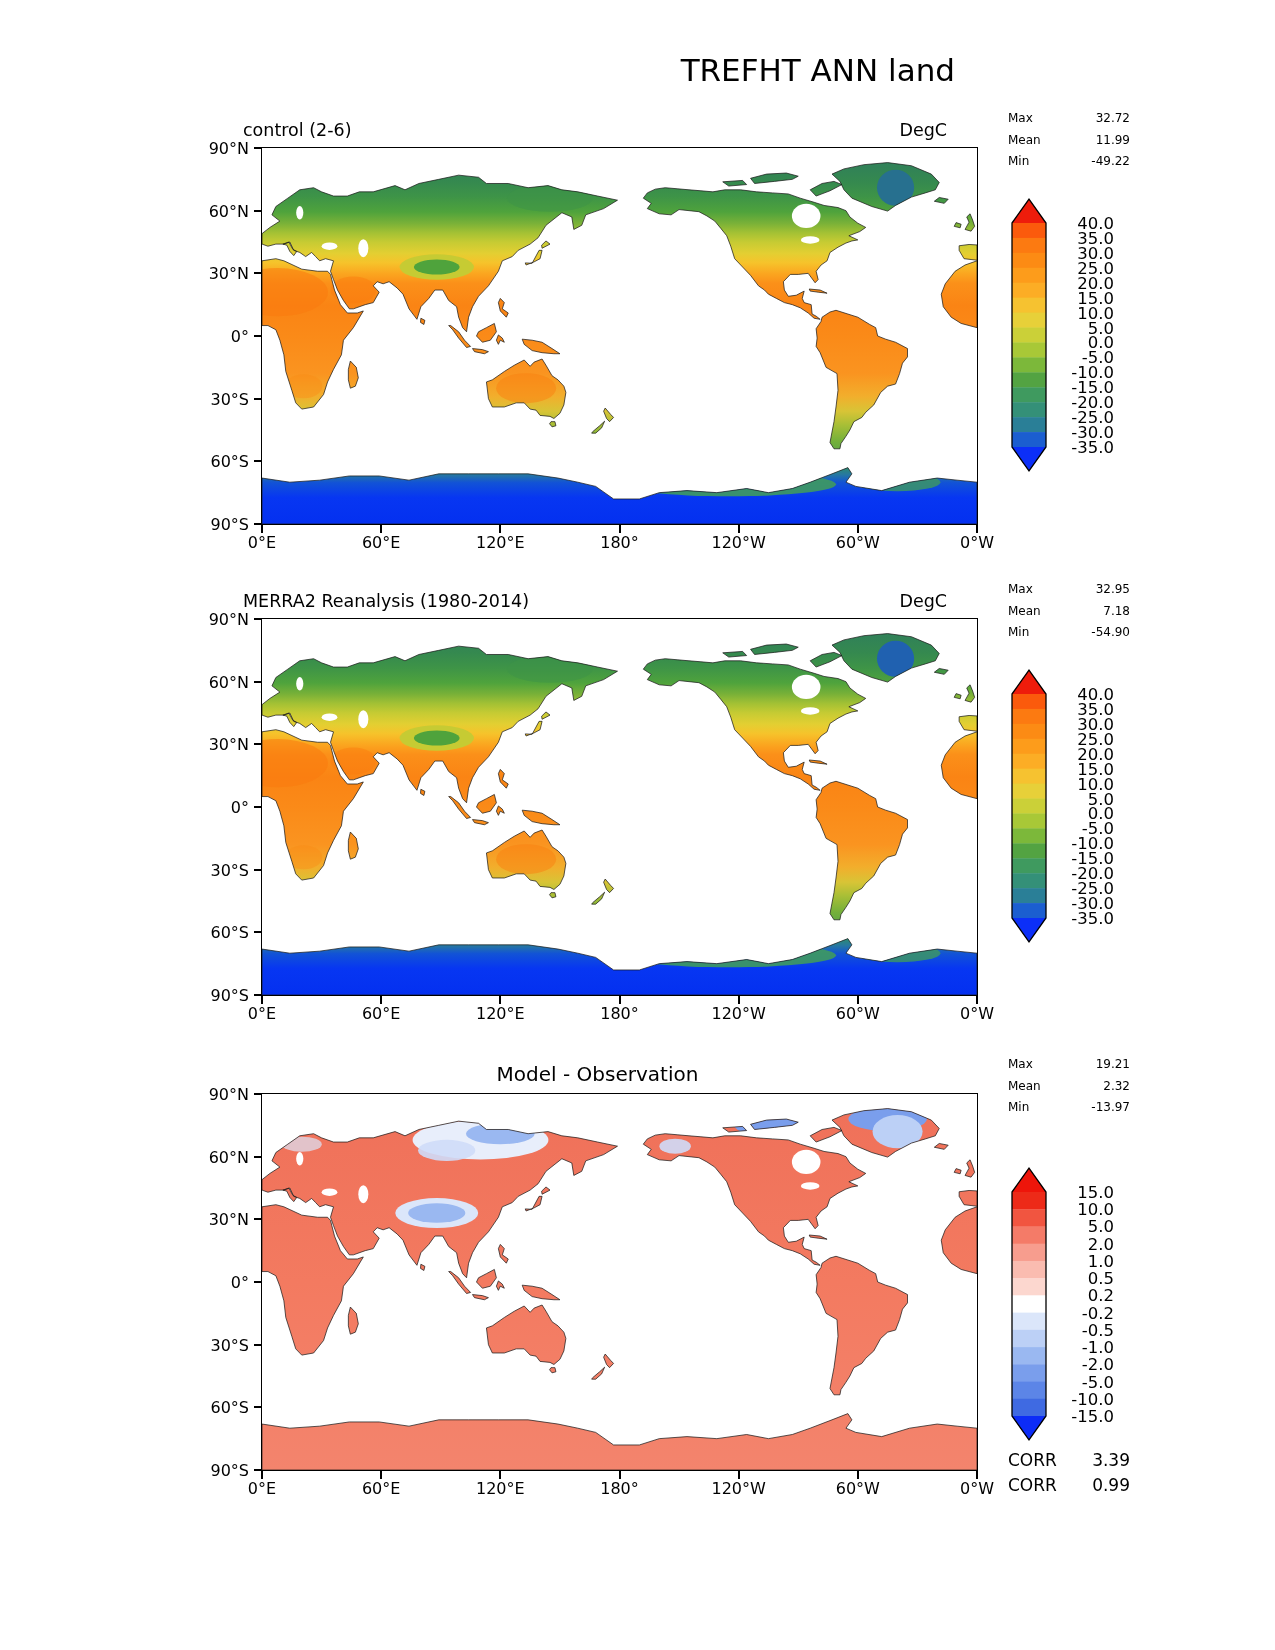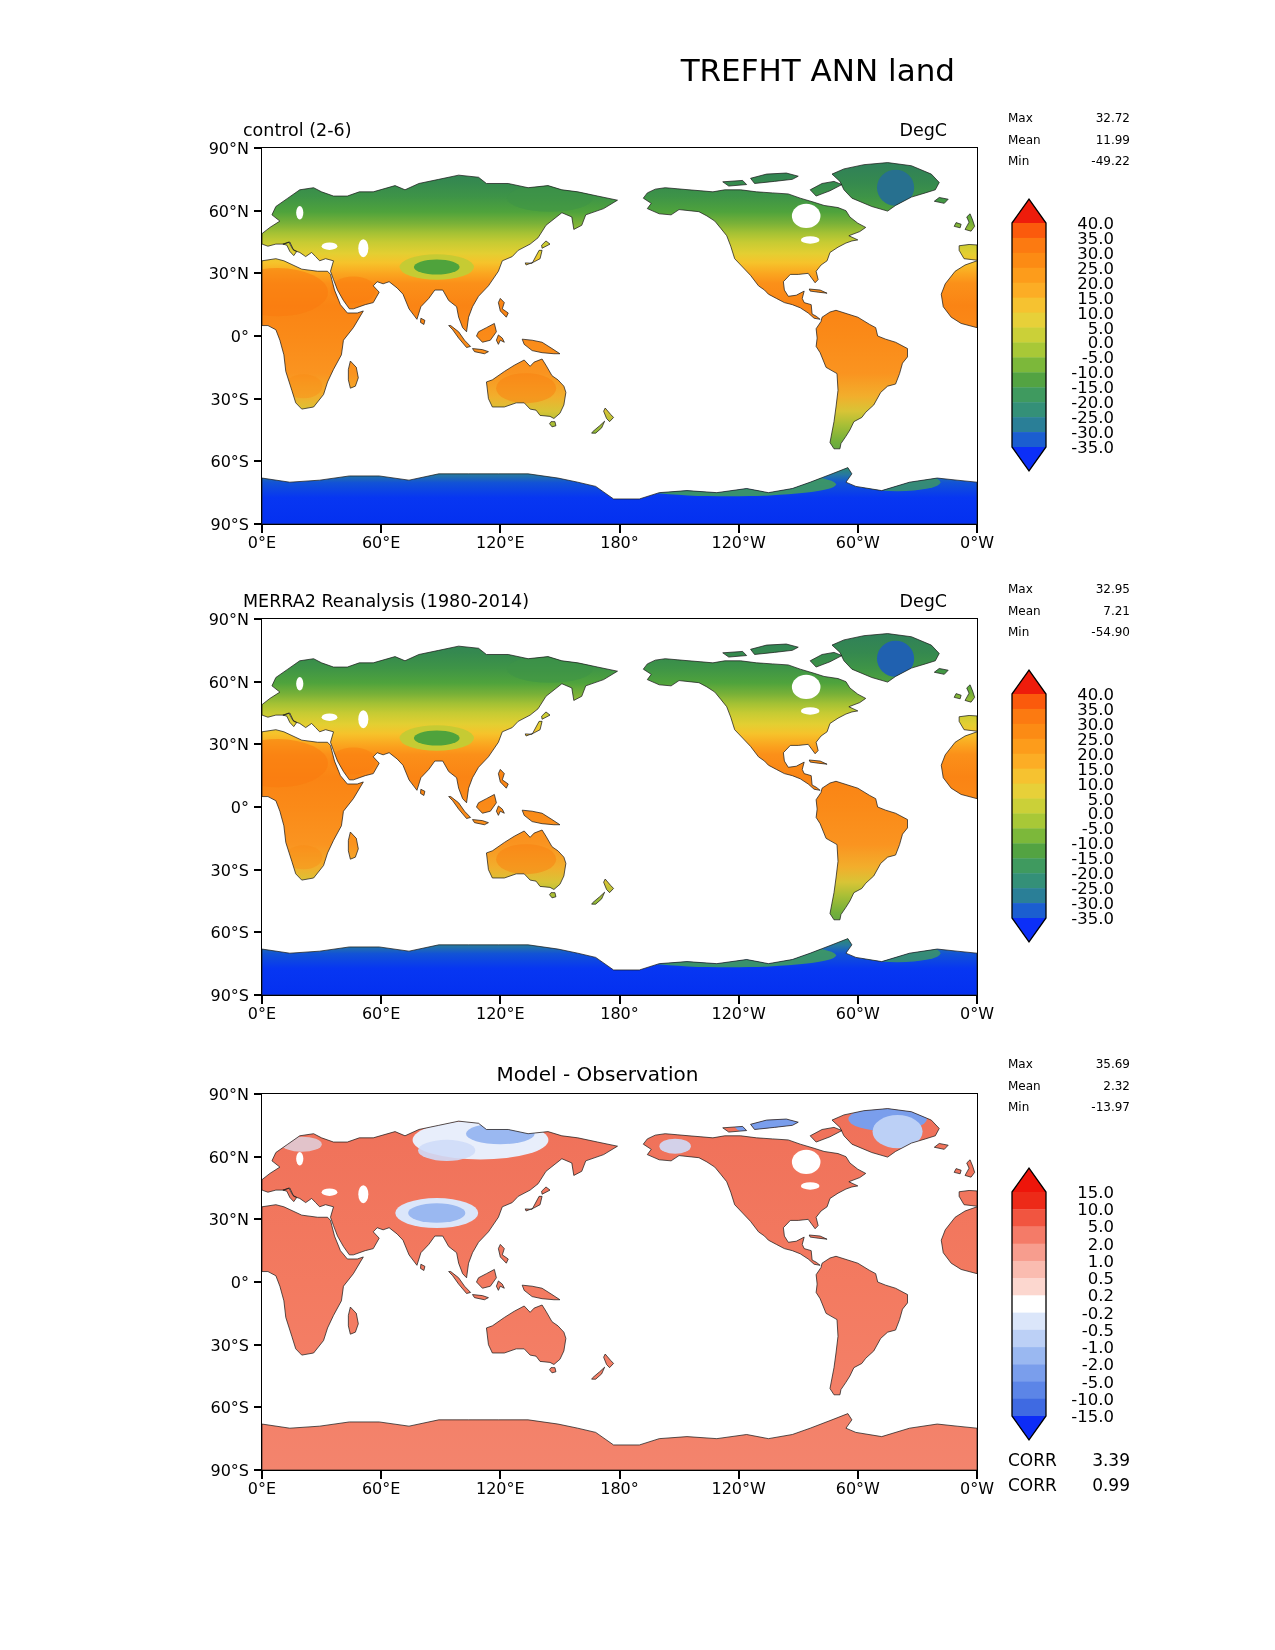--- a/index.html
+++ b/index.html
@@ -274,21 +274,21 @@
       <span class="ptitle">MERRA2 Reanalysis (1980-2014)</span>
       <span class="punits">DegC</span>
     </div>
     <div class="stats">
         <div class="row">
           <span>Max</span>
           <span>32.95</span>
         </div>
         <div class="row">
           <span>Mean</span>
-          <span>7.21</span>
+          <span>7.18</span>
         </div>
         <div class="row">
           <span>Min</span>
           <span>-54.90</span>
         </div>
       </div>
     <div class="plot">
         <svg viewBox="0 0 1000 500" preserveAspectRatio="none">
           <defs>
             <linearGradient id="g1" x1="0" y1="0" x2="0" y2="500" gradientUnits="userSpaceOnUse">
@@ -508,21 +508,21 @@
   </section>
 
   <section class="panel" style="top:1066px">
     <div class="hdr">
       <span class="ptitle center">Model - Observation</span>
       <span class="punits"></span>
     </div>
     <div class="stats">
         <div class="row">
           <span>Max</span>
-          <span>35.69</span>
+          <span>19.21</span>
         </div>
         <div class="row">
           <span>Mean</span>
           <span>2.32</span>
         </div>
         <div class="row">
           <span>Min</span>
           <span>-13.97</span>
         </div>
       </div>

